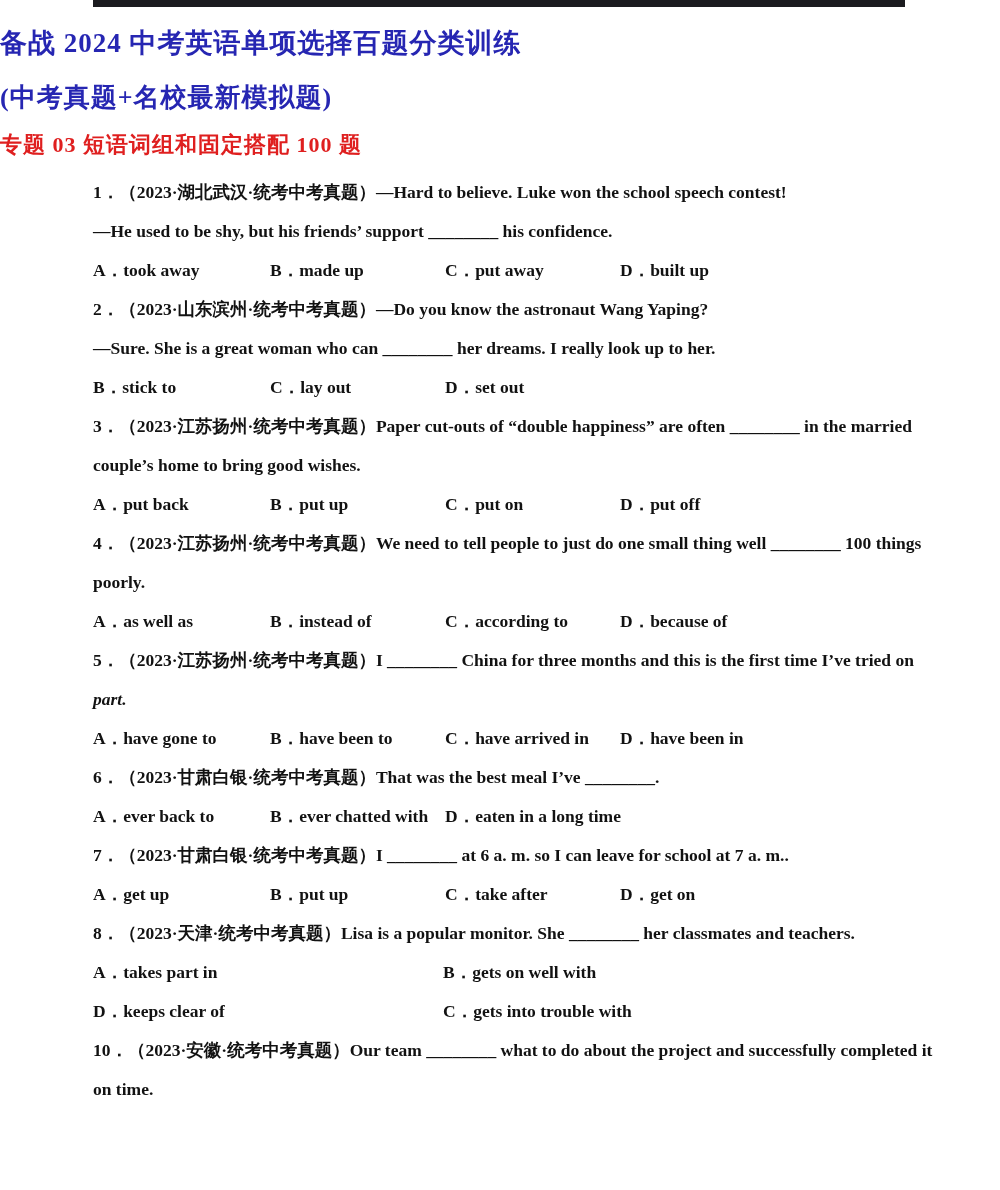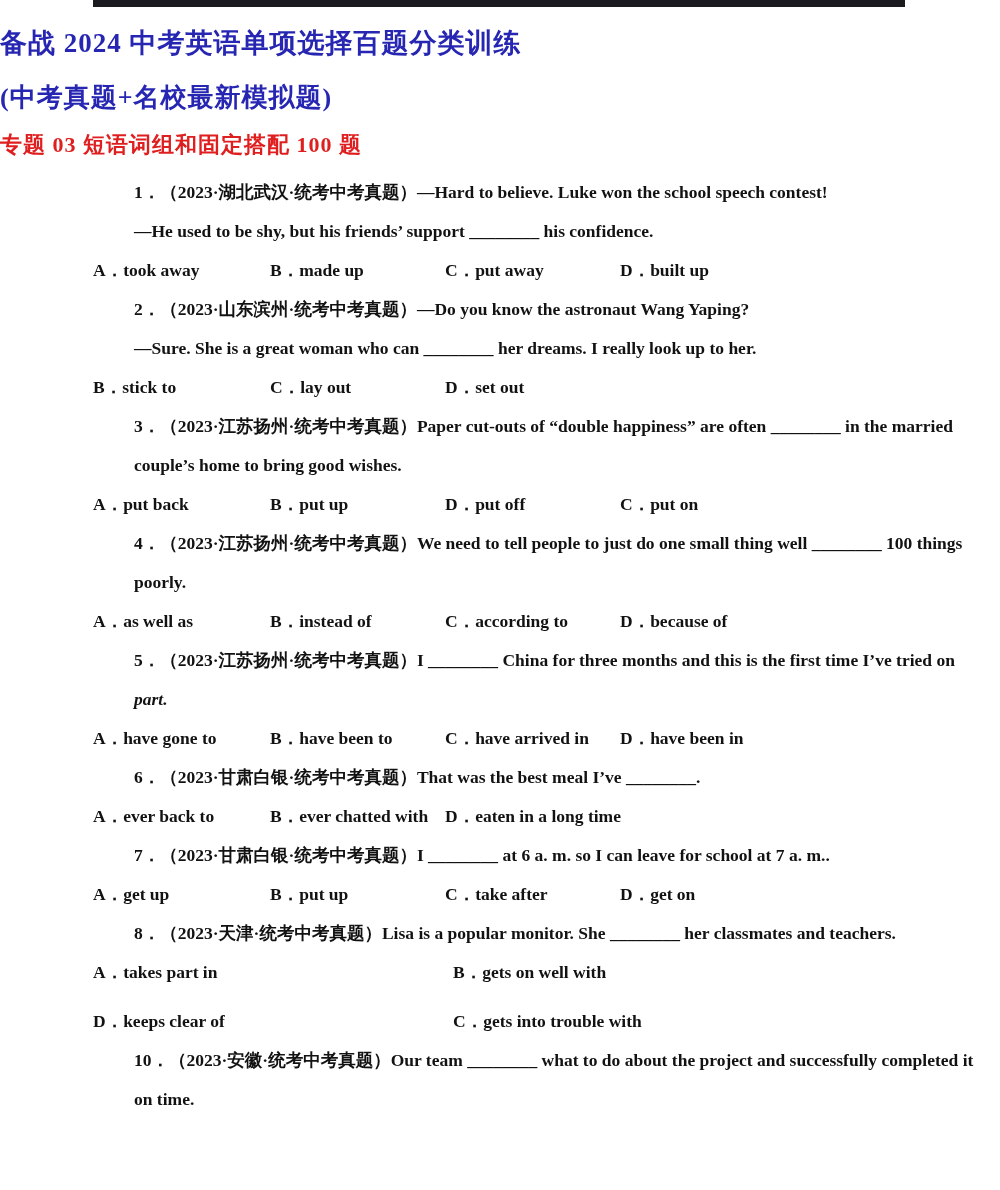--- a/index.html
+++ b/index.html
@@ -47,30 +47,29 @@
     letter-spacing: 1px;
   }
   main.questions {
     padding: 14px 90px 0 93px;
   }
   .question { margin: 0; }
   .qline {
     font-size: 17.5px;
     line-height: 39px;
     white-space: nowrap;
-    margin-left: 41px;
   }
   .qline.italic { font-style: italic; }
   .opts {
     display: grid;
     line-height: 39px;
     font-size: 17.5px;
   }
   .opts.four { grid-template-columns: 177px 175px 175px auto; }
-  .opts.two  { grid-template-columns: 350px auto; gap: 10px; }
+  .opts.two  { grid-template-columns: 350px auto; }
   .opt { white-space: nowrap; }
 </style>
 </head>
 <body>
 
 <div class="scan-bar"></div>
 
 <header>
   <h1 class="doc-title">备战 2024 中考英语单项选择百题分类训练</h1>
   <h2 class="doc-subtitle">(中考真题+名校最新模拟题)</h2>
@@ -96,22 +95,22 @@
         <div class="opt">C．lay out</div>
         <div class="opt">D．set out</div>
       </div>
     </div>
     <div class="question">
       <div class="qline">3．（2023·江苏扬州·统考中考真题）Paper cut-outs of “double happiness” are often ________ in the married</div>
       <div class="qline">couple’s home to bring good wishes.</div>
       <div class="opts four">
         <div class="opt">A．put back</div>
         <div class="opt">B．put up</div>
+        <div class="opt">C．put on</div>
         <div class="opt">D．put off</div>
-        <div class="opt">C．put on</div>
       </div>
     </div>
     <div class="question">
       <div class="qline">4．（2023·江苏扬州·统考中考真题）We need to tell people to just do one small thing well ________ 100 things</div>
       <div class="qline">poorly.</div>
       <div class="opts four">
         <div class="opt">A．as well as</div>
         <div class="opt">B．instead of</div>
         <div class="opt">C．according to</div>
         <div class="opt">D．because of</div>

